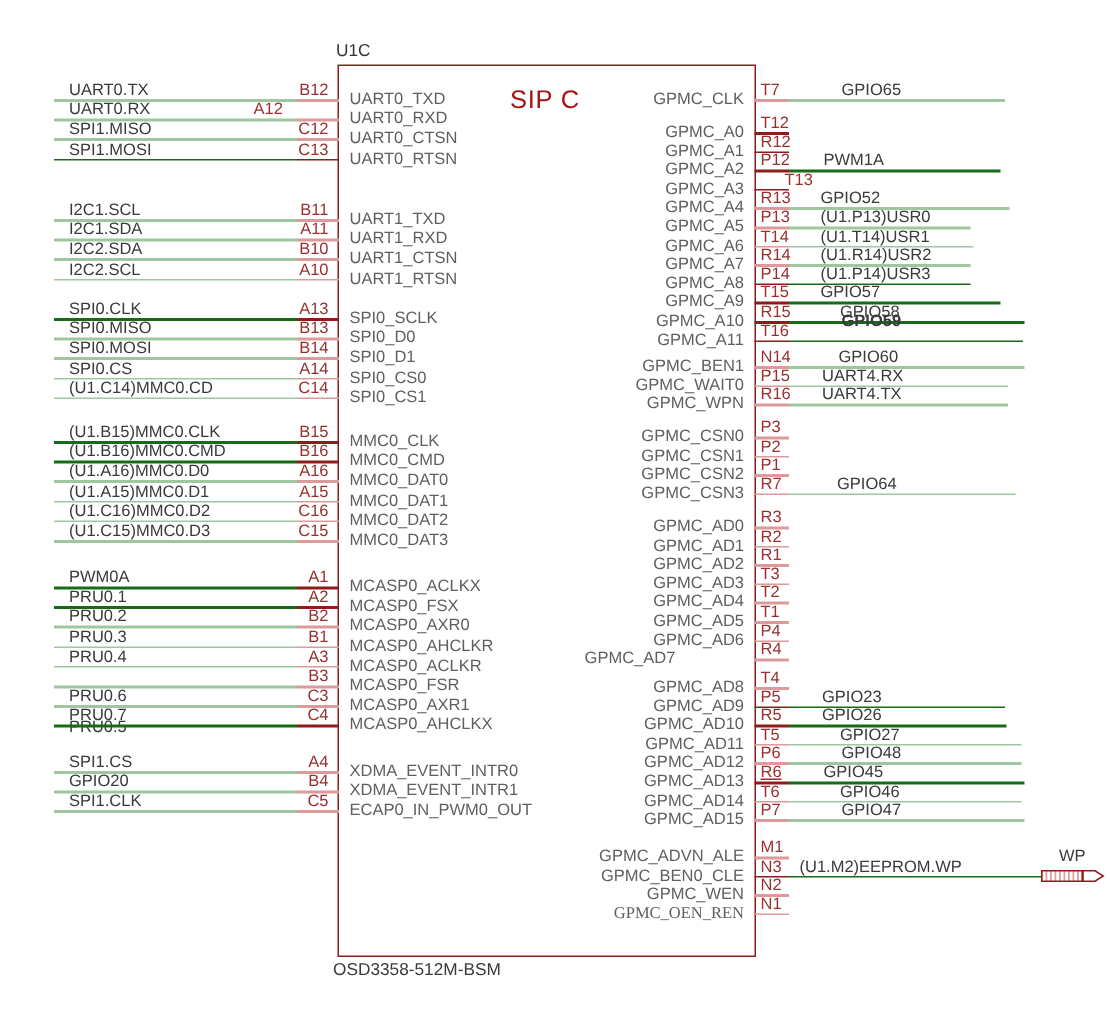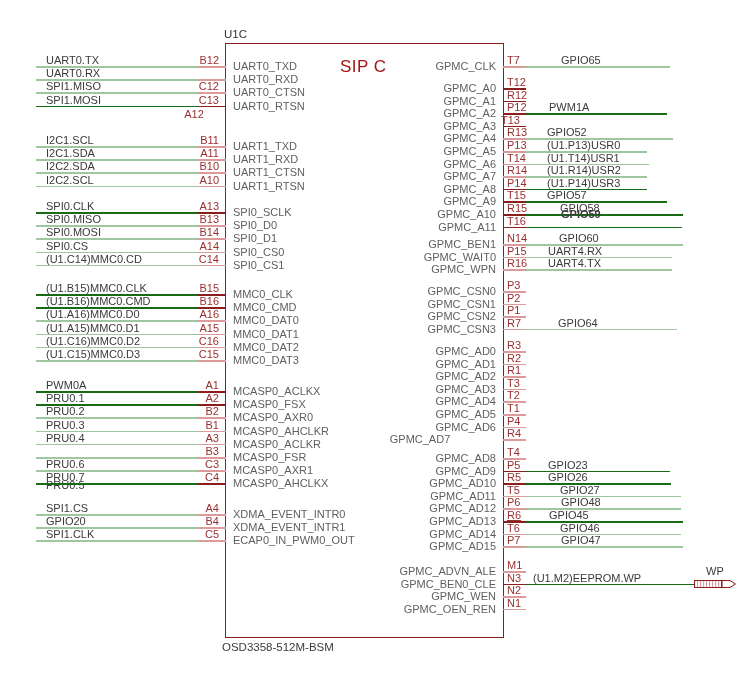--- a/index.html
+++ b/index.html
@@ -27,21 +27,21 @@
   <div class="txt gate-title" style="left: 340px; top: 57px; color: rgb(163, 20, 20);">SIP C</div>
   <div class="txt part-number" style="left:222px;top:641px;">OSD3358-512M-BSM</div>
   <div id="pins">
       <div class="stub" style="left: 198px; top: 66px; width: 28px; background: rgb(220, 154, 154);"></div>
       <div class="wire" style="left: 36px; top: 66px; width: 162px; background: rgb(159, 199, 159);"></div>
       <div class="txt pin-number" style="left: 169px; top: 54px; width: 50px; text-align: right; color: rgb(154, 47, 47);">B12</div>
       <div class="txt net-label" style="left: 46px; top: 54px; color: rgb(58, 58, 58);">UART0.TX</div>
       <div class="txt pin-name" style="left: 233px; top: 61px; color: rgb(95, 95, 95);">UART0_TXD</div>
       <div class="stub" style="left: 198px; top: 79.2px; width: 28px; background: rgb(220, 154, 154);"></div>
       <div class="wire" style="left: 36px; top: 79.2px; width: 162px; background: rgb(159, 199, 159);"></div>
-      <div class="txt pin-number" style="left: 169px; top: 67.2px; width: 50px; text-align: center; color: rgb(154, 47, 47); margin-top: 41px;">A12</div>
+      <div class="txt pin-number" style="left: 169px; top: 67.2px; width: 50px; text-align: left; color: rgb(154, 47, 47);">A12</div>
       <div class="txt net-label" style="left: 46px; top: 67.2px; color: rgb(58, 58, 58);">UART0.RX</div>
       <div class="txt pin-name" style="left: 233px; top: 74.2px; color: rgb(95, 95, 95);">UART0_RXD</div>
       <div class="stub" style="left: 198px; top: 92.4px; width: 28px; background: rgb(220, 154, 154);"></div>
       <div class="wire" style="left: 36px; top: 92.4px; width: 162px; background: rgb(159, 199, 159);"></div>
       <div class="txt pin-number" style="left: 169px; top: 80.4px; width: 50px; text-align: right; color: rgb(154, 47, 47);">C12</div>
       <div class="txt net-label" style="left: 46px; top: 80.4px; color: rgb(58, 58, 58);">SPI1.MISO</div>
       <div class="txt pin-name" style="left: 233px; top: 87.4px; color: rgb(95, 95, 95);">UART0_CTSN</div>
       <div class="stub" style="left: 198px; top: 105.6px; width: 28px; background: rgb(139, 29, 29);"></div>
       <div class="wire" style="left: 36px; top: 105.6px; width: 162px; background: rgb(23, 107, 23);"></div>
       <div class="txt pin-number" style="left: 169px; top: 93.6px; width: 50px; text-align: right; color: rgb(154, 47, 47);">C13</div>
@@ -187,21 +187,21 @@
       <div class="txt pin-name" style="left: 336px; top: 83px; width: 160px; text-align: right; color: rgb(95, 95, 95);">GPMC_A0</div>
       <div class="stub" style="left: 502.5px; top: 100.6px; width: 23.5px; background: rgb(139, 29, 29);"></div>
       <div class="txt pin-number" style="left: 507px; top: 88.6px; color: rgb(154, 47, 47);">R12</div>
       <div class="txt pin-name" style="left: 336px; top: 95.6px; width: 160px; text-align: right; color: rgb(95, 95, 95);">GPMC_A1</div>
       <div class="stub" style="left: 502.5px; top: 113.2px; width: 23.5px; background: rgb(139, 29, 29);"></div>
       <div class="txt pin-number" style="left: 507px; top: 101.2px; color: rgb(154, 47, 47);">P12</div>
       <div class="txt pin-name" style="left: 336px; top: 108.2px; width: 160px; text-align: right; color: rgb(95, 95, 95);">GPMC_A2</div>
       <div class="wire" style="left: 526px; top: 113.2px; width: 141px; background: rgb(23, 107, 23);"></div>
       <div class="txt net-label" style="left: 549px; top: 101.2px; color: rgb(58, 58, 58);">PWM1A</div>
       <div class="stub" style="left: 502.5px; top: 125.8px; width: 23.5px; background: rgb(139, 29, 29);"></div>
-      <div class="txt pin-number" style="left: 501px; top: 113.8px; color: rgb(154, 47, 47);">T13</div>
+      <div class="txt pin-number" style="left: 523px; top: 113.8px; color: rgb(154, 47, 47);">T13</div>
       <div class="txt pin-name" style="left: 336px; top: 120.8px; width: 160px; text-align: right; color: rgb(95, 95, 95);">GPMC_A3</div>
       <div class="stub" style="left: 502.5px; top: 138.4px; width: 23.5px; background: rgb(220, 154, 154);"></div>
       <div class="txt pin-number" style="left: 507px; top: 126.4px; color: rgb(154, 47, 47);">R13</div>
       <div class="txt pin-name" style="left: 336px; top: 133.4px; width: 160px; text-align: right; color: rgb(95, 95, 95);">GPMC_A4</div>
       <div class="wire" style="left: 526px; top: 138.4px; width: 147px; background: rgb(159, 199, 159);"></div>
       <div class="txt net-label" style="left: 547px; top: 126.4px; color: rgb(58, 58, 58); text-align: center;">GPIO52</div>
       <div class="stub" style="left: 502.5px; top: 151px; width: 23.5px; background: rgb(220, 154, 154);"></div>
       <div class="txt pin-number" style="left: 507px; top: 139px; color: rgb(154, 47, 47);">P13</div>
       <div class="txt pin-name" style="left: 336px; top: 146px; width: 160px; text-align: right; color: rgb(95, 95, 95);">GPMC_A5</div>
       <div class="wire" style="left: 526px; top: 151px; width: 121px; background: rgb(159, 199, 159);"></div>
@@ -344,15 +344,15 @@
           </defs>
           <rect x="0.5" y="3.5" width="27" height="7" fill="url(#hp)" stroke="#8b1d1d"></rect>
           <polygon points="28,3.5 36,3.5 41.5,7 36,10.5 28,10.5" fill="#ffffff" stroke="#8b1d1d"></polygon>
         </svg></div>
       <div class="txt flag-label" style="left: 706px; top: 564.6px; color: rgb(58, 58, 58);">WP</div>
       <div class="stub" style="left: 502.5px; top: 596.2px; width: 23.5px; background: rgb(220, 154, 154);"></div>
       <div class="txt pin-number" style="left: 507px; top: 584.2px; color: rgb(154, 47, 47);">N2</div>
       <div class="txt pin-name" style="left: 336px; top: 591.2px; width: 160px; text-align: right; color: rgb(95, 95, 95);">GPMC_WEN</div>
       <div class="stub" style="left: 502.5px; top: 608.8px; width: 23.5px; background: rgb(220, 154, 154);"></div>
       <div class="txt pin-number" style="left: 507px; top: 596.8px; color: rgb(154, 47, 47);">N1</div>
-      <div class="txt pin-name" style="left: 336px; top: 603.8px; width: 160px; text-align: right; color: rgb(95, 95, 95);">GPMC_OEN_REN</div>
+      <div class="txt pin-name" style="left: 336px; top: 603.8px; width: 160px; text-align: right; color: rgb(95, 95, 95); font-family: Liberation Serif, serif;">GPMC_OEN_REN</div>
     </div>
 </div>
 
 </body></html>

